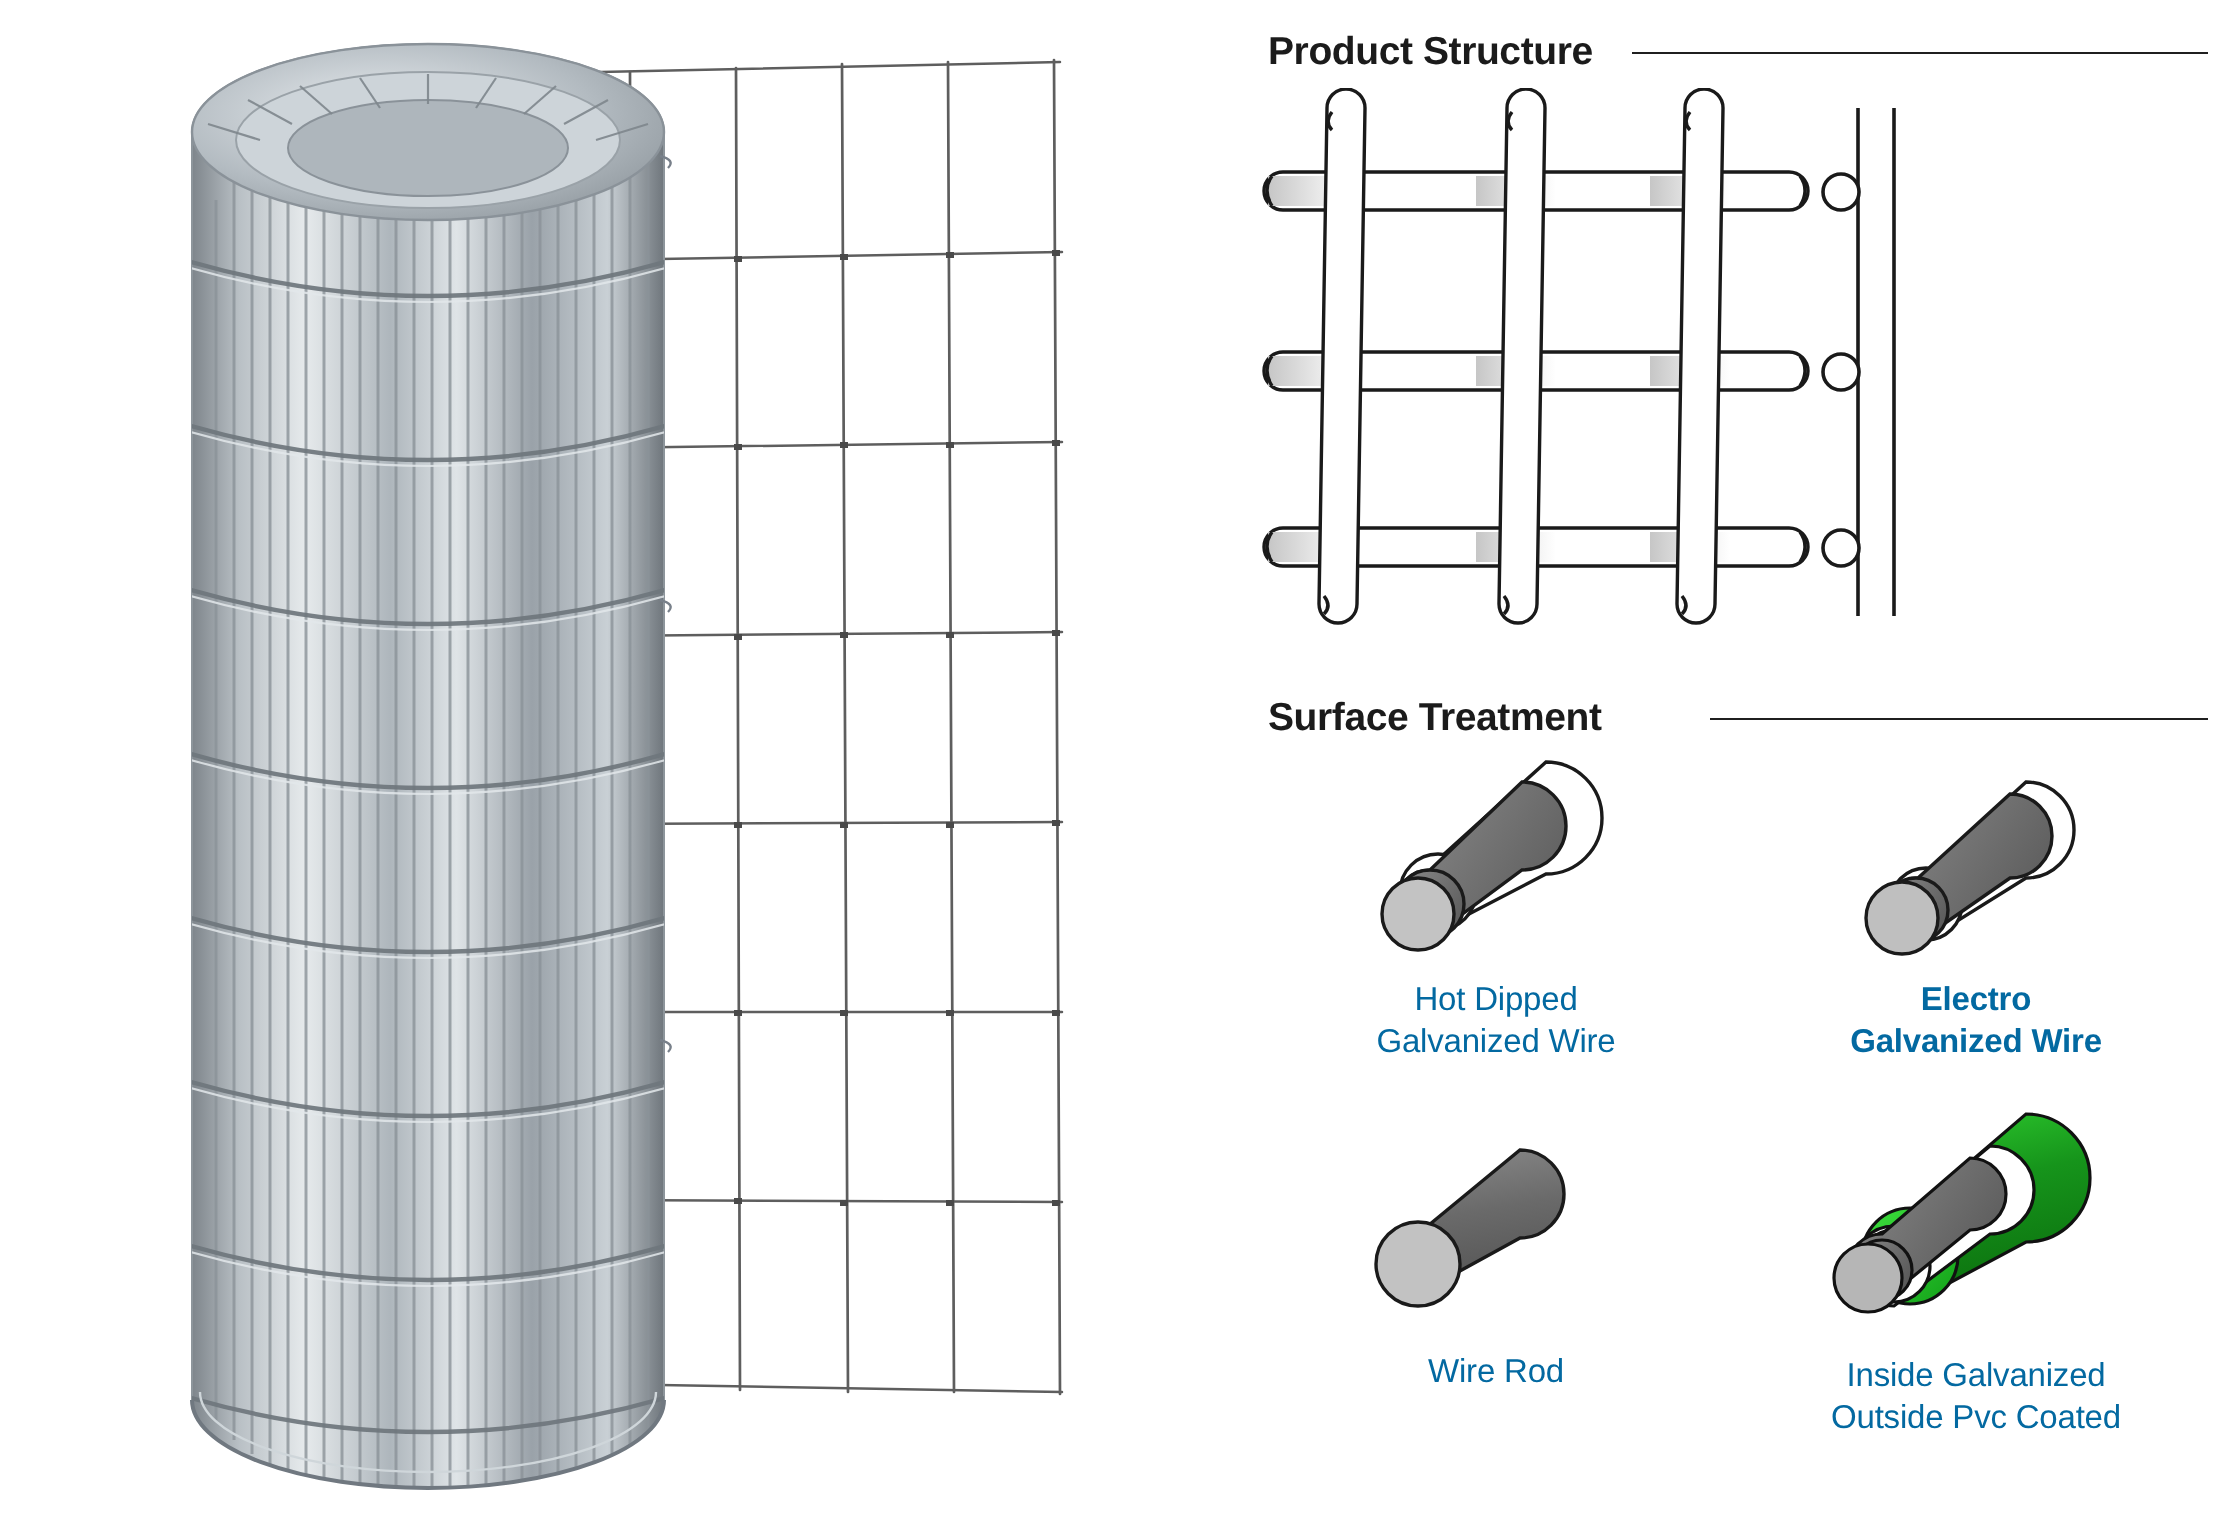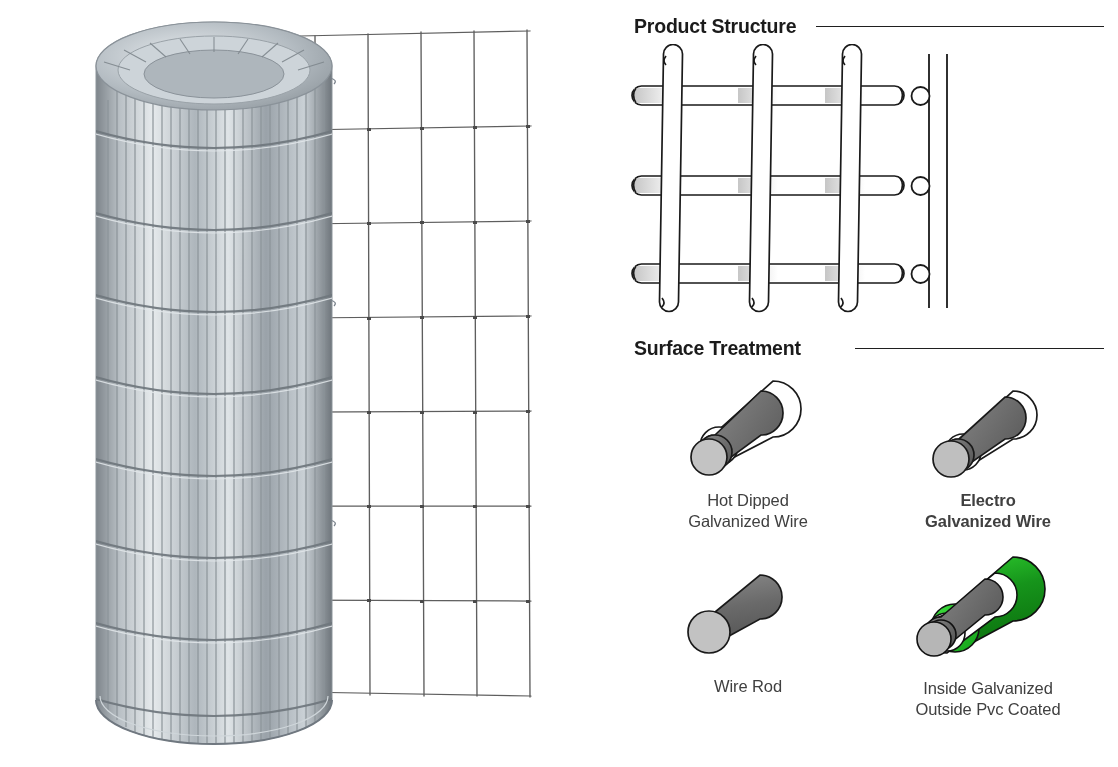--- a/index.html
+++ b/index.html
@@ -58,21 +58,21 @@
     white-space: nowrap;
   }
   .section-head .rule {
     flex: 1 1 auto;
     height: 0;
     border-top: 1.6px solid #1f1f1f;
     margin-left: 20px;
     margin-right: 0;
   }
   #head-structure { top: 15px; }
-  #head-surface  { top: 337px; gap: 34px; }
+  #head-surface  { top: 348px; gap: 34px; }
 
   
   .structure-diagram {
     position: absolute;
     left: 0px;
     top: 44px;
     width: 400px;
     height: 275px;
   }
 
@@ -99,21 +99,21 @@
     display: flex;
     align-items: center;
     justify-content: center;
   }
   #sfc-2 .sfc-art { height: 110px; }
   #sfc-3 .sfc-art { height: 122px; }
 
   .sfc-label {
     font-size: 16.5px;
     line-height: 20.5px;
-    color: #404040;
+    color: #0369a1;
     font-weight: normal;
     white-space: pre-line;
     letter-spacing: -0.1px;
   }
   #sfc-0 .sfc-label { margin-top: 7px; }
   #sfc-1 .sfc-label { margin-top: 7px; font-weight: bold; }
   #sfc-2 .sfc-label { margin-top: 11px; }
   #sfc-3 .sfc-label { margin-top: 9px; }
 </style>
 </head>

